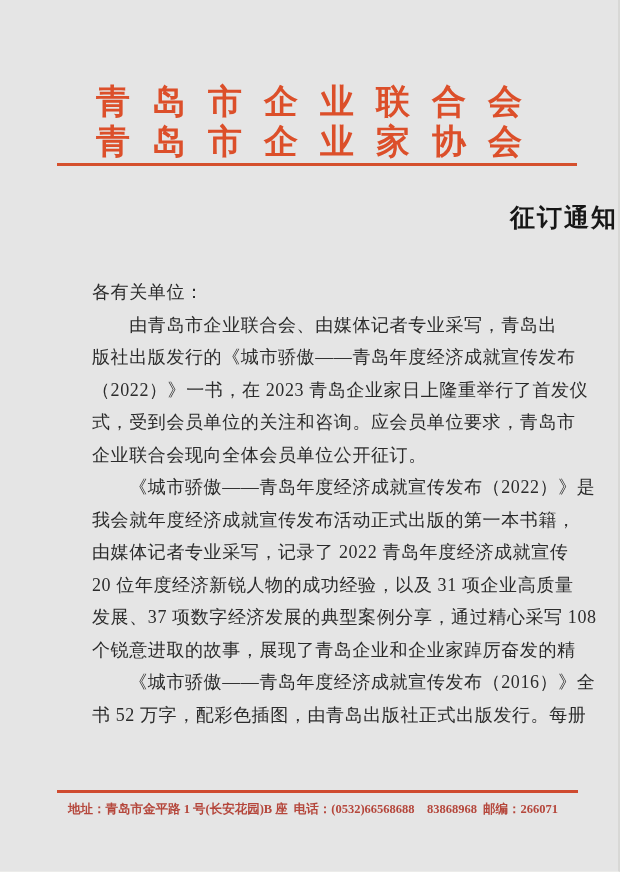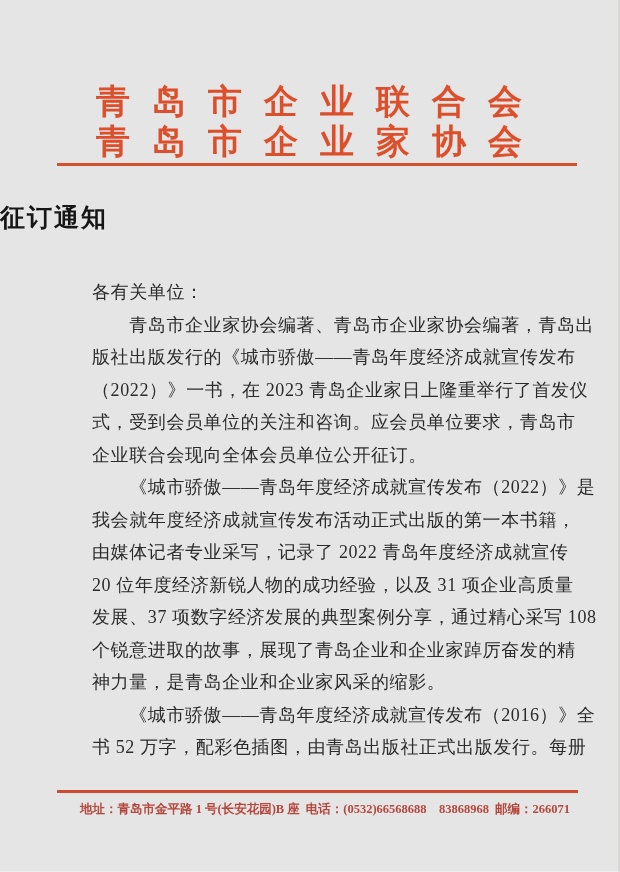--- a/index.html
+++ b/index.html
@@ -41,21 +41,21 @@
     width: 520px;
     height: 3px;
     background: #d5502d;
   }
   
   .notice-title {
     position: absolute;
     top: 201px;
     left: 0;
     width: 100%;
-    text-align: left;
+    text-align: right;
     font-size: 25px;
     line-height: 34px;
     font-weight: bold;
     letter-spacing: 2px;
     color: #161616;
   }
   
   .body-text {
     position: absolute;
     top: 276px;
@@ -74,21 +74,21 @@
     position: absolute;
     top: 790px;
     left: 57px;
     width: 521px;
     height: 2.5px;
     background: #cf4b30;
   }
   .footer {
     position: absolute;
     top: 800px;
-    left: 80px;
+    left: 68px;
     width: 490px;
     display: flex;
     justify-content: space-between;
     font-size: 12.5px;
     line-height: 18px;
     font-weight: bold;
     color: #b5473c;
     white-space: nowrap;
   }
 </style>
@@ -101,32 +101,31 @@
     <div class="lh-line">青岛市企业联合会</div>
     <div class="lh-line">青岛市企业家协会</div>
   </div>
 
   <div class="rule-top"></div>
 
   <div class="notice-title">征订通知</div>
 
   <div class="body-text">
     <div class="body-line">各有关单位：</div>
-    <div class="body-line">　　青岛市企业家协会编著、青岛市企业家协会编著，青岛出</div>
+    <div class="body-line">　　由青岛市企业联合会、由媒体记者专业采写，青岛出</div>
     <div class="body-line">版社出版发行的《城市骄傲——青岛年度经济成就宣传发布</div>
     <div class="body-line">（2022）》一书，在 2023 青岛企业家日上隆重举行了首发仪</div>
     <div class="body-line">式，受到会员单位的关注和咨询。应会员单位要求，青岛市</div>
     <div class="body-line">企业联合会现向全体会员单位公开征订。</div>
     <div class="body-line">　　《城市骄傲——青岛年度经济成就宣传发布（2022）》是</div>
     <div class="body-line">我会就年度经济成就宣传发布活动正式出版的第一本书籍，</div>
     <div class="body-line">由媒体记者专业采写，记录了 2022 青岛年度经济成就宣传</div>
     <div class="body-line">20 位年度经济新锐人物的成功经验，以及 31 项企业高质量</div>
     <div class="body-line">发展、37 项数字经济发展的典型案例分享，通过精心采写 108</div>
     <div class="body-line">个锐意进取的故事，展现了青岛企业和企业家踔厉奋发的精</div>
-    <div class="body-line">神力量，是青岛企业和企业家风采的缩影。</div>
     <div class="body-line">　　《城市骄傲——青岛年度经济成就宣传发布（2016）》全</div>
     <div class="body-line">书 52 万字，配彩色插图，由青岛出版社正式出版发行。每册</div>
   </div>
 
   <div class="rule-bottom"></div>
 
   <div class="footer">
     <span>地址：青岛市金平路 1 号(长安花园)B 座</span>
     <span>电话：(0532)66568688　83868968</span>
     <span>邮编：266071</span>

